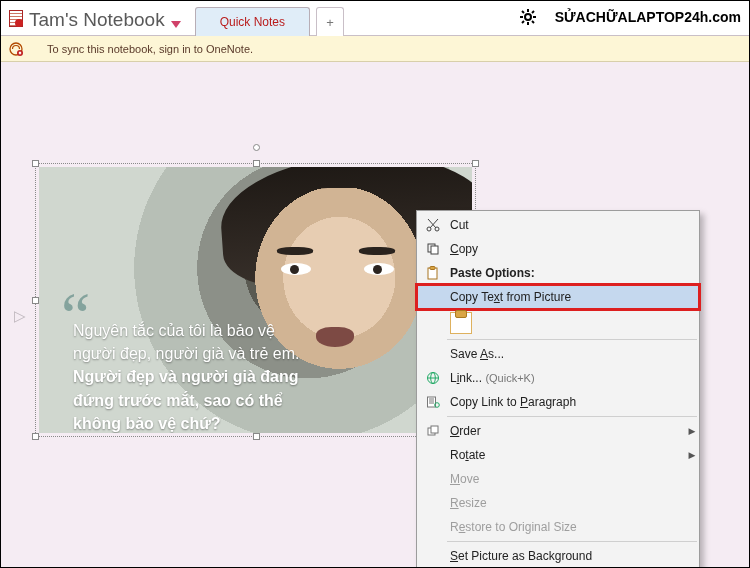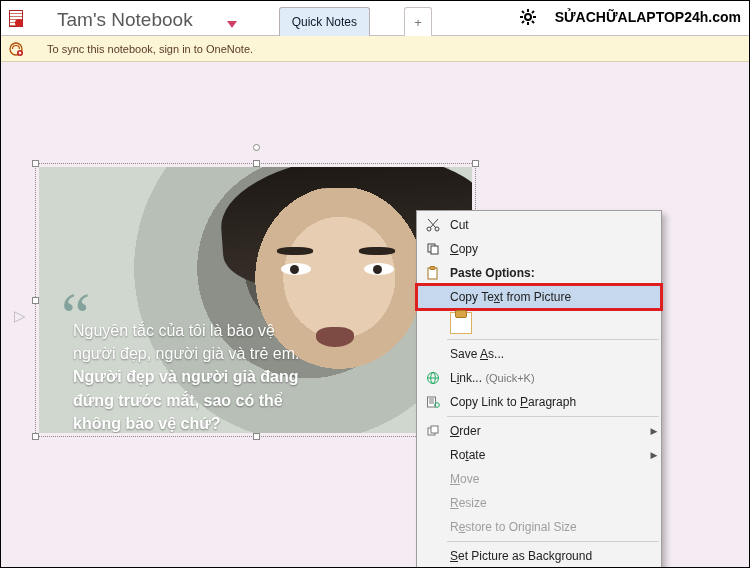--- a/index.html
+++ b/index.html
@@ -1,25 +1,25 @@
 <!DOCTYPE html>
 <html><head>
 <meta charset="utf-8">
 <style>
   * { box-sizing: border-box; margin: 0; padding: 0; font-family: "Segoe UI", Tahoma, sans-serif; }
   html, body { width: 750px; height: 568px; overflow: hidden; }
   body { background: #f5ecf3; border: 1px solid #000; position: relative; }
 
-  .titlebar { height: 35px; background: #fff; border-bottom: 1px solid #c9bfc7; display: flex; align-items: flex-end; padding-left: 2px; gap: 28px; }
+  .titlebar { height: 35px; background: #fff; border-bottom: 1px solid #c9bfc7; display: flex; align-items: flex-end; padding-left: 2px; }
   .nb-icon { width: 14px; height: 17px; border: 1px solid #aa2525; background: repeating-linear-gradient(180deg, #fff 0 2px, #c76 2px 3px); margin: 0 6px 8px 6px; position: relative; }
   .nb-icon::after { content:""; position:absolute; bottom:-1px; right:-1px; width:8px; height:8px; border-radius:50%; background:#c22; color:#fff; font-size:6px; line-height:8px; text-align:center; }
   .nb-title { font-size: 19px; color: #595959; margin-bottom: 4px; }
   .nb-caret { width: 10px; height: 10px; margin: 0 8px 10px 6px; }
   .nb-caret svg polygon { fill: #d04169; }
-  .tab-active { height: 29px; border: 1px solid #b8aeb6; border-bottom: none; border-top-left-radius: 3px; border-top-right-radius: 3px; background: #e0edf8; margin-left: 6px; display: flex; align-items: center; padding: 0 12px; font-size: 12px; color: #0f172a; position: relative; bottom: -1px; }
+  .tab-active { height: 29px; border: 1px solid #b8aeb6; border-bottom: none; border-top-left-radius: 3px; border-top-right-radius: 3px; background: #e0edf8; margin-left: 6px; display: flex; align-items: center; padding: 0 24px; font-size: 12px; color: #b91c1c; position: relative; bottom: -1px; }
   .tab-add { height: 29px; width: 28px; border: 1px solid #c9bfc7; border-bottom: none; border-top-left-radius: 3px; border-top-right-radius: 3px; margin-left: 6px; display:flex; align-items:center; justify-content:center; font-size: 13px; color:#777; position:relative; bottom:-1px; background:#fff; }
   .brand { position: absolute; right: 8px; top: 8px; font-size: 14px; font-weight: 700; color: #000; display:flex; align-items:center; gap:19px; }
   .brand .gear { width: 16px; height: 16px; }
 
   .infobar { height: 26px; background: #fdf6d6; border-bottom: 1px solid #d8cfaa; display: flex; align-items: center; gap: 24px; padding-left: 8px; font-size: 11px; color: #5a3a2a; }
   .infobar .syncerr { width: 14px; height: 14px; }
 
   .canvas { position: absolute; left: 0; top: 62px; right: 0; bottom: 0; background: #f5ecf3; }
 
   .textcaret { position:absolute; left: 13px; top: 244px; font-size: 15px; color:#bfb7bd;}
@@ -38,21 +38,21 @@
   .eye::after{content:"";position:absolute;left:9px;top:2px;width:9px;height:9px;background:#2b2420;border-radius:50%}
   .eye.l{left:56%;top:36%} .eye.r{left:75%;top:36%}
   .brow{position:absolute;width:36px;height:8px;background:#2a231e;border-radius:40%}
   .brow.l{left:55%;top:30%} .brow.r{left:74%;top:30%}
   .mouth{position:absolute;left:64%;top:60%;width:38px;height:20px;background:#7d4a44;border-radius:40% 40% 50% 50%}
   .quotemark { position:absolute; left:22px; top:132px; font-size:66px; color:#84a39d; font-family: Georgia, serif; line-height:0.5; }
   .quotetxt { position:absolute; left:34px; right:170px; top:152px; color:#fff; font-size:16px; line-height:1.45; text-shadow:0 1px 2px rgba(0,0,0,.4);}
   .quotetxt .b { font-weight:700; }
 
   
-  .ctx { position:absolute; left:415px; top:147px; width:246px; background:#f3f3f3; border:1px solid #9c9c9c; box-shadow: 4px 4px 6px rgba(0,0,0,.25); font-size:12px; color:#222; padding-top:2px; }
+  .ctx { position:absolute; left:415px; top:147px; width:284px; background:#f3f3f3; border:1px solid #9c9c9c; box-shadow: 4px 4px 6px rgba(0,0,0,.25); font-size:12px; color:#222; padding-top:2px; }
   .ctx .row { display:flex; align-items:center; height:24px; padding-left:5px; position:relative; }
   .ctx .row.hover { background:#c5d8ee; }
   .ctx .row.disabled { color:#9e9e9e; }
   .ctx .ico { width:22px; display:flex; justify-content:center; }
   .ctx .ico svg { width:14px; height:14px; }
   .ctx .lbl { flex:1; padding-left:6px; white-space:nowrap; }
   .ctx .sub { width:14px; text-align:center; color:#555; font-size:9px; }
   .ctx .sep { height:1px; background:#cfcfcf; margin: 2px 2px 2px 30px; }
   .ctx .paste-hdr .lbl { font-weight:700; }
   .ctx .paste-opt { padding-left:33px; display:flex; align-items:center; height:28px; }

